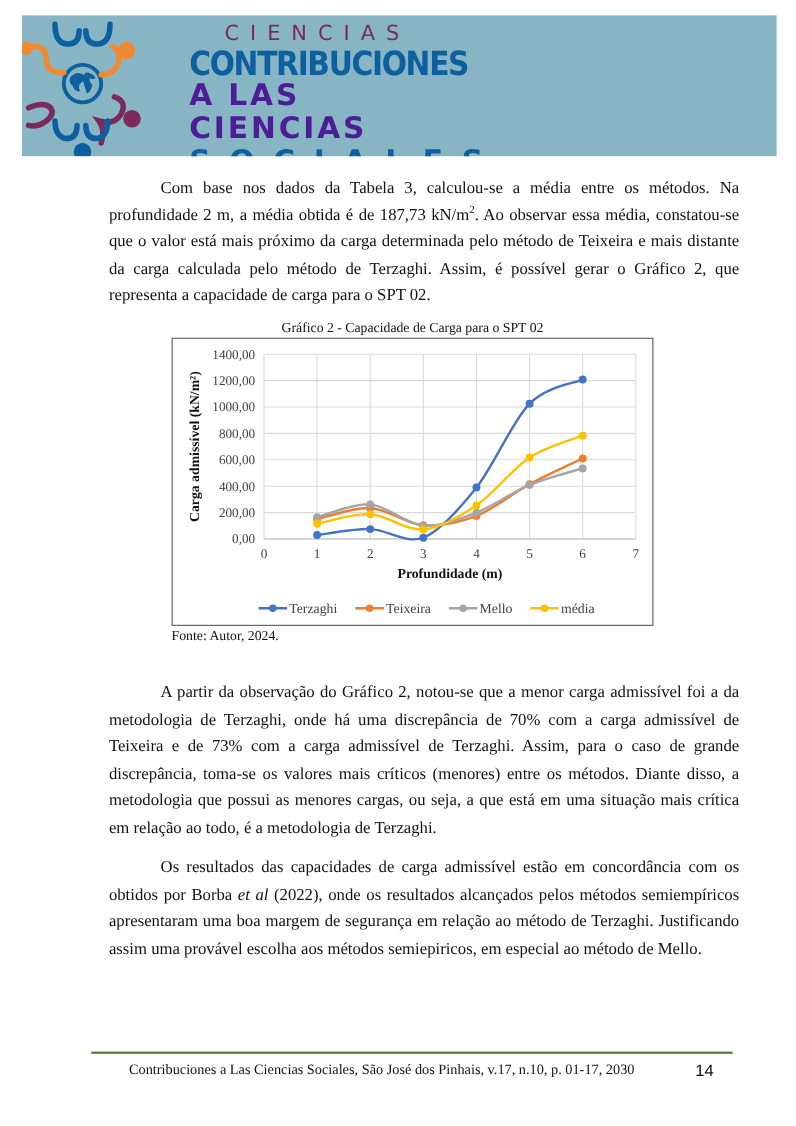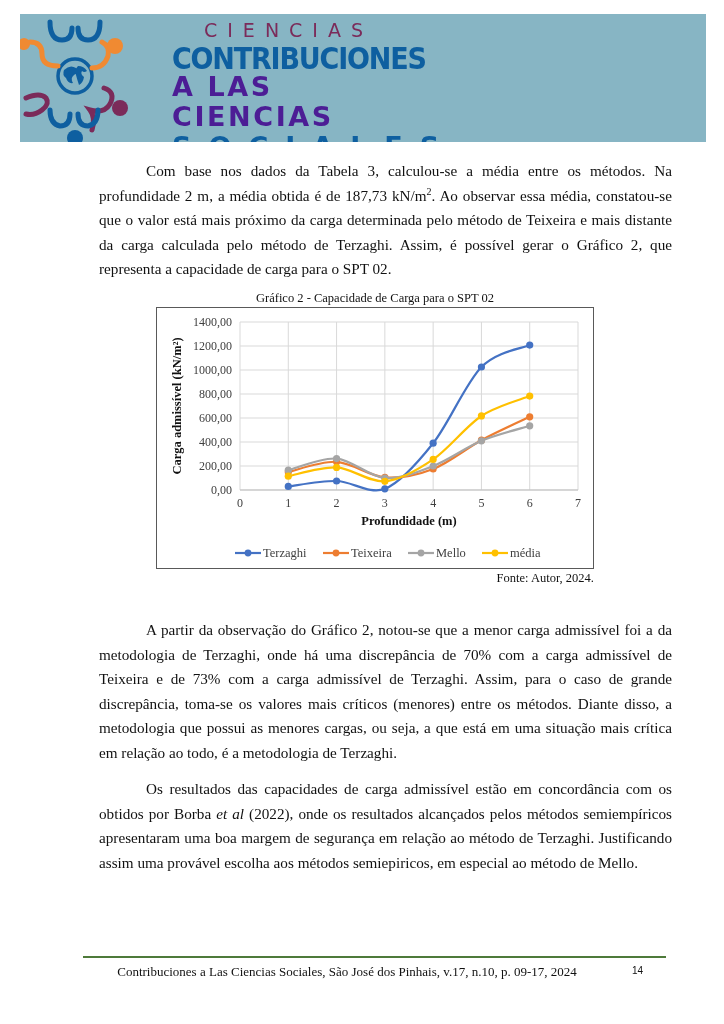--- a/index.html
+++ b/index.html
@@ -16,26 +16,26 @@
 
   
   .para { position: absolute; left: 83px; width: 573px; font-size: 15.2px; line-height: 24.5px; text-align: justify; margin: 16px; }
   .para .indent { display: inline-block; width: 47px; }
   .para sup { font-size: 10px; line-height: 0; }
 
   
   .chart-title { position: absolute; left: 156px; top: 291px; width: 438px; text-align: center; font-size: 12.5px; }
   .chart-frame { position: absolute; left: 156px; top: 307px; width: 438px; height: 262px; border: 1px solid #595959; box-sizing: border-box; }
   .chart-svg { position: absolute; left: 0; top: 0; }
-  .source { position: absolute; left: 156px; top: 571px; width: 438px; text-align: right; font-size: 12.5px; }
+  .source { position: absolute; left: 156px; top: 571px; width: 438px; text-align: left; font-size: 12.5px; }
 
   
   .footer-rule { position: absolute; left: 83px; top: 956px; width: 583px; height: 2px; background: #4e7a3a; }
   .footer-text { position: absolute; left: 83px; top: 964px; width: 528px; text-align: center; font-size: 13px; }
-  .page-num { position: absolute; left: 632px; top: 965px; font-family: "Liberation Sans", sans-serif; font-size: 10px; }
+  .page-num { position: absolute; left: 632px; top: 965px; font-family: "Liberation Sans", sans-serif; font-size: 15px; }
 </style>
 </head>
 <body>
 
 <div class="banner">
   <svg class="logo-mark" viewBox="0 0 112 128" width="112" height="128">
 
     <circle cx="55" cy="62" r="17" fill="none" stroke="#0e5fa0" stroke-width="3.5"></circle>
     <path d="M44 56 q6 -6 12 -2 q3 4 -2 7 q-4 3 -1 8 q-5 1 -7 -5 q-4 -3 -2 -8z M58 52 q6 0 9 5 q-3 2 -5 0 q-2 3 2 6 q-1 6 -5 8 q-2 -6 -3 -10 q-2 -5 2 -9z" fill="#0e5fa0"></path>
 
@@ -143,14 +143,14 @@
       <text x="353" y="249" font-size="12.5" font-family="&quot;Liberation Serif&quot;, serif" fill="#404040">média</text>
     </svg>
 </div>
 <div class="source">Fonte: Autor, 2024.</div>
 
 <p class="para" style="top:602px;"><span class="indent"></span><span>A partir da observação do Gráfico 2, notou-se que a menor carga admissível foi a da metodologia de Terzaghi, onde há uma discrepância de 70% com a carga admissível de Teixeira e de 73% com a carga admissível de Terzaghi. Assim, para o caso de grande discrepância, toma-se os valores mais críticos (menores) entre os métodos. Diante disso, a metodologia que possui as menores cargas, ou seja, a que está em uma situação mais crítica em relação ao todo, é a metodologia de Terzaghi.</span></p>
 
 <p class="para" style="top:761px;"><span class="indent"></span><span>Os resultados das capacidades de carga admissível estão em concordância com os obtidos por Borba </span><i>et al</i><span> (2022), onde os resultados alcançados pelos métodos semiempíricos apresentaram uma boa margem de segurança em relação ao método de Terzaghi. Justificando assim uma provável escolha aos métodos semiepiricos, em especial ao método de Mello.</span></p>
 
 <div class="footer-rule"></div>
-<div class="footer-text">Contribuciones a Las Ciencias Sociales, São José dos Pinhais, v.17, n.10, p. 09-17, 2024</div>
+<div class="footer-text">Contribuciones a Las Ciencias Sociales, São José dos Pinhais, v.17, n.10, p. 01-17, 2030</div>
 <div class="page-num">14</div>
 
 </body></html>

